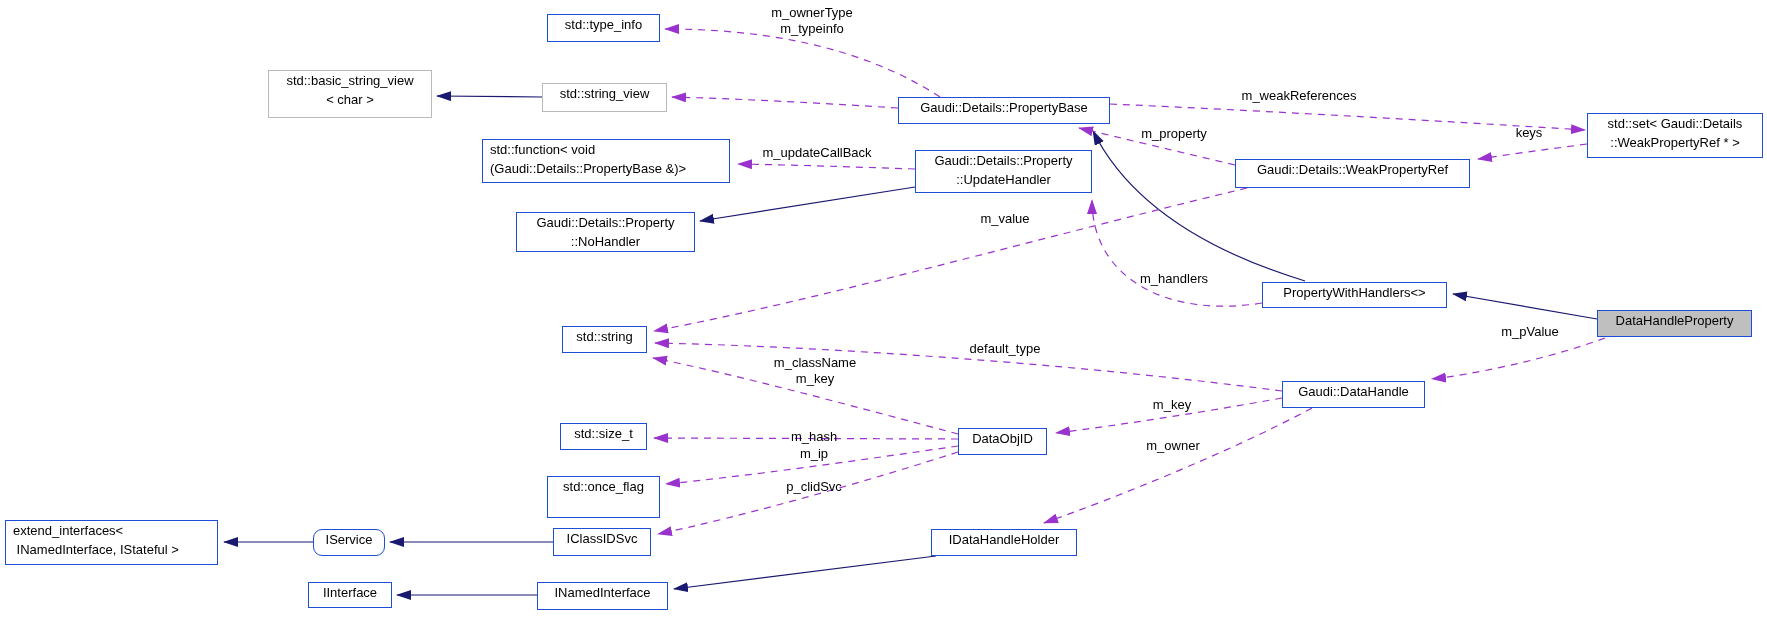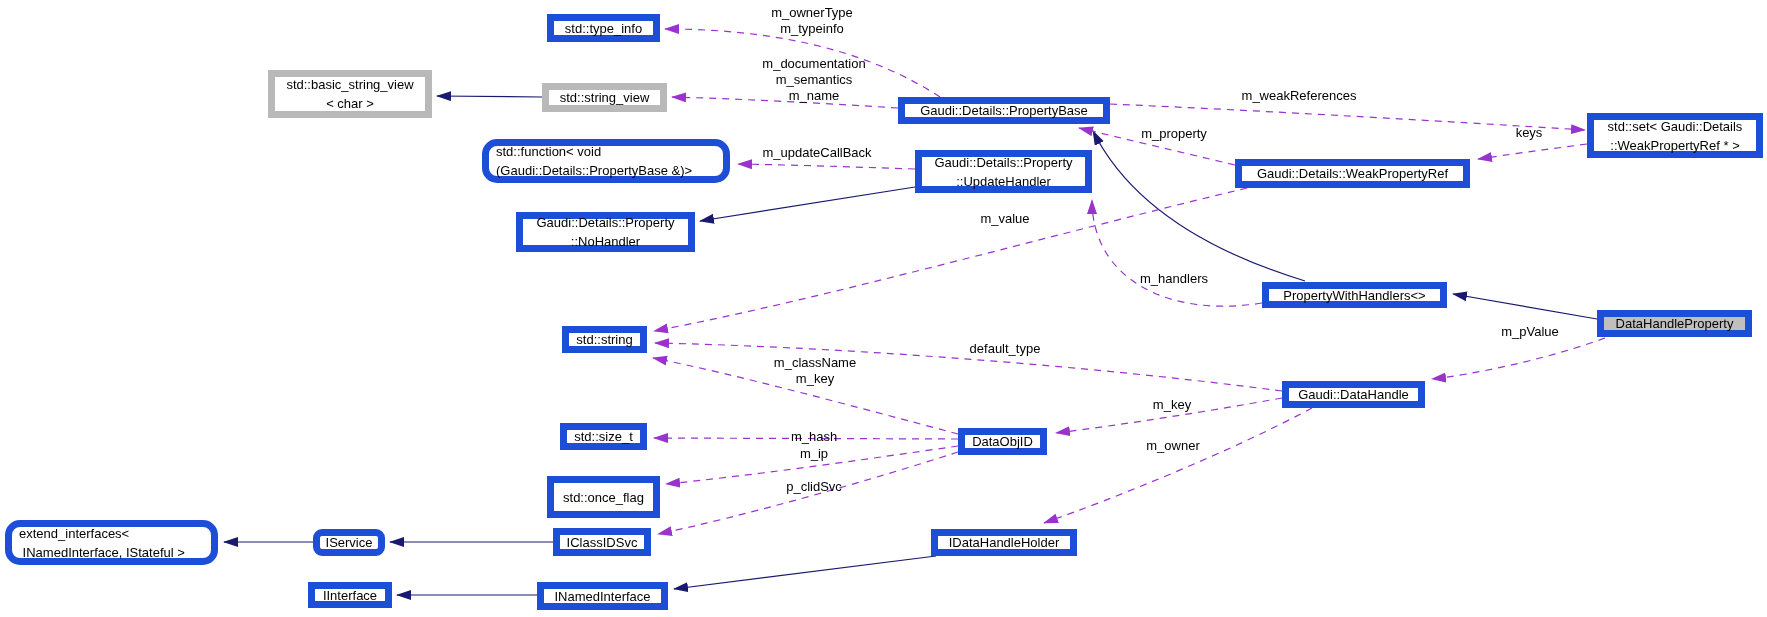--- a/index.html
+++ b/index.html
@@ -8,35 +8,34 @@
     width:1767px;height:617px;
     background:#ffffff;
     font-family:"Liberation Sans","DejaVu Sans",sans-serif;
     overflow:hidden;
   }
   .edge-layer{position:absolute;left:0;top:0;width:100%;height:100%;}
   .node{
     position:absolute;
     box-sizing:border-box;
     background:#ffffff;
-    border:7px solid #1d4ed8;
+    border:1px solid #1d4ed8;
     display:flex;
     flex-direction:column;
-    justify-content:center;
     align-items:center;
     font-size:13px;
     line-height:19px;
     color:#000000;
     white-space:pre;
     z-index:2;
     cursor:pointer;
   }
   .node.grey{border-color:#b9b9b9;}
   .node.highlight{background:#bfbfbf;cursor:default;}
-  .node.left{align-items:flex-start;padding-left:7px;padding-right:4px;border-radius:15px;}
+  .node.left{align-items:flex-start;padding-left:7px;padding-right:4px;}
   .node-line{white-space:pre;}
   .edge-label{
     position:absolute;
     transform:translateX(-50%);
     text-align:center;
     font-size:13px;
     line-height:16px;
     color:#000000;
     white-space:pre;
     z-index:3;
@@ -97,21 +96,20 @@
     <div class="node normal" style="left: 560px; top: 423px; width: 87px; height: 27px;"><div class="node-line">std::size_t</div></div>
     <div class="node normal" style="left: 958px; top: 428px; width: 89px; height: 27px;"><div class="node-line">DataObjID</div></div>
     <div class="node normal" style="left: 547px; top: 476px; width: 113px; height: 42px;"><div class="node-line">std::once_flag</div></div>
     <div class="node normal left" style="left: 5px; top: 520px; width: 213px; height: 45px;"><div class="node-line">extend_interfaces&lt;</div><div class="node-line"> INamedInterface, IStateful &gt;</div></div>
     <div class="node normal" style="left: 313px; top: 529px; width: 72px; height: 27px; border-radius: 9px;"><div class="node-line">IService</div></div>
     <div class="node normal" style="left: 553px; top: 528px; width: 98px; height: 28px;"><div class="node-line">IClassIDSvc</div></div>
     <div class="node normal" style="left: 931px; top: 529px; width: 146px; height: 27px;"><div class="node-line">IDataHandleHolder</div></div>
     <div class="node normal" style="left: 308px; top: 582px; width: 84px; height: 26px;"><div class="node-line">IInterface</div></div>
     <div class="node normal" style="left: 537px; top: 582px; width: 131px; height: 28px;"><div class="node-line">INamedInterface</div></div>
     <div class="edge-label" style="left: 812px; top: 5px;"><div>m_ownerType</div><div>m_typeinfo</div></div>
-    <div class="edge-label" style="left: 814px; top: 56px;"><div>m_documentation</div><div>m_semantics</div><div>m_name</div></div>
     <div class="edge-label" style="left: 817px; top: 145px;"><div>m_updateCallBack</div></div>
     <div class="edge-label" style="left: 1299px; top: 88px;"><div>m_weakReferences</div></div>
     <div class="edge-label" style="left: 1174px; top: 126px;"><div>m_property</div></div>
     <div class="edge-label" style="left: 1529px; top: 125px;"><div>keys</div></div>
     <div class="edge-label" style="left: 1005px; top: 211px;"><div>m_value</div></div>
     <div class="edge-label" style="left: 1174px; top: 271px;"><div>m_handlers</div></div>
     <div class="edge-label" style="left: 1005px; top: 341px;"><div>default_type</div></div>
     <div class="edge-label" style="left: 815px; top: 355px;"><div>m_className</div><div>m_key</div></div>
     <div class="edge-label" style="left: 814px; top: 421px; margin-top: 8px;"><div>m_hash</div></div>
     <div class="edge-label" style="left: 814px; top: 446px;"><div>m_ip</div></div>

